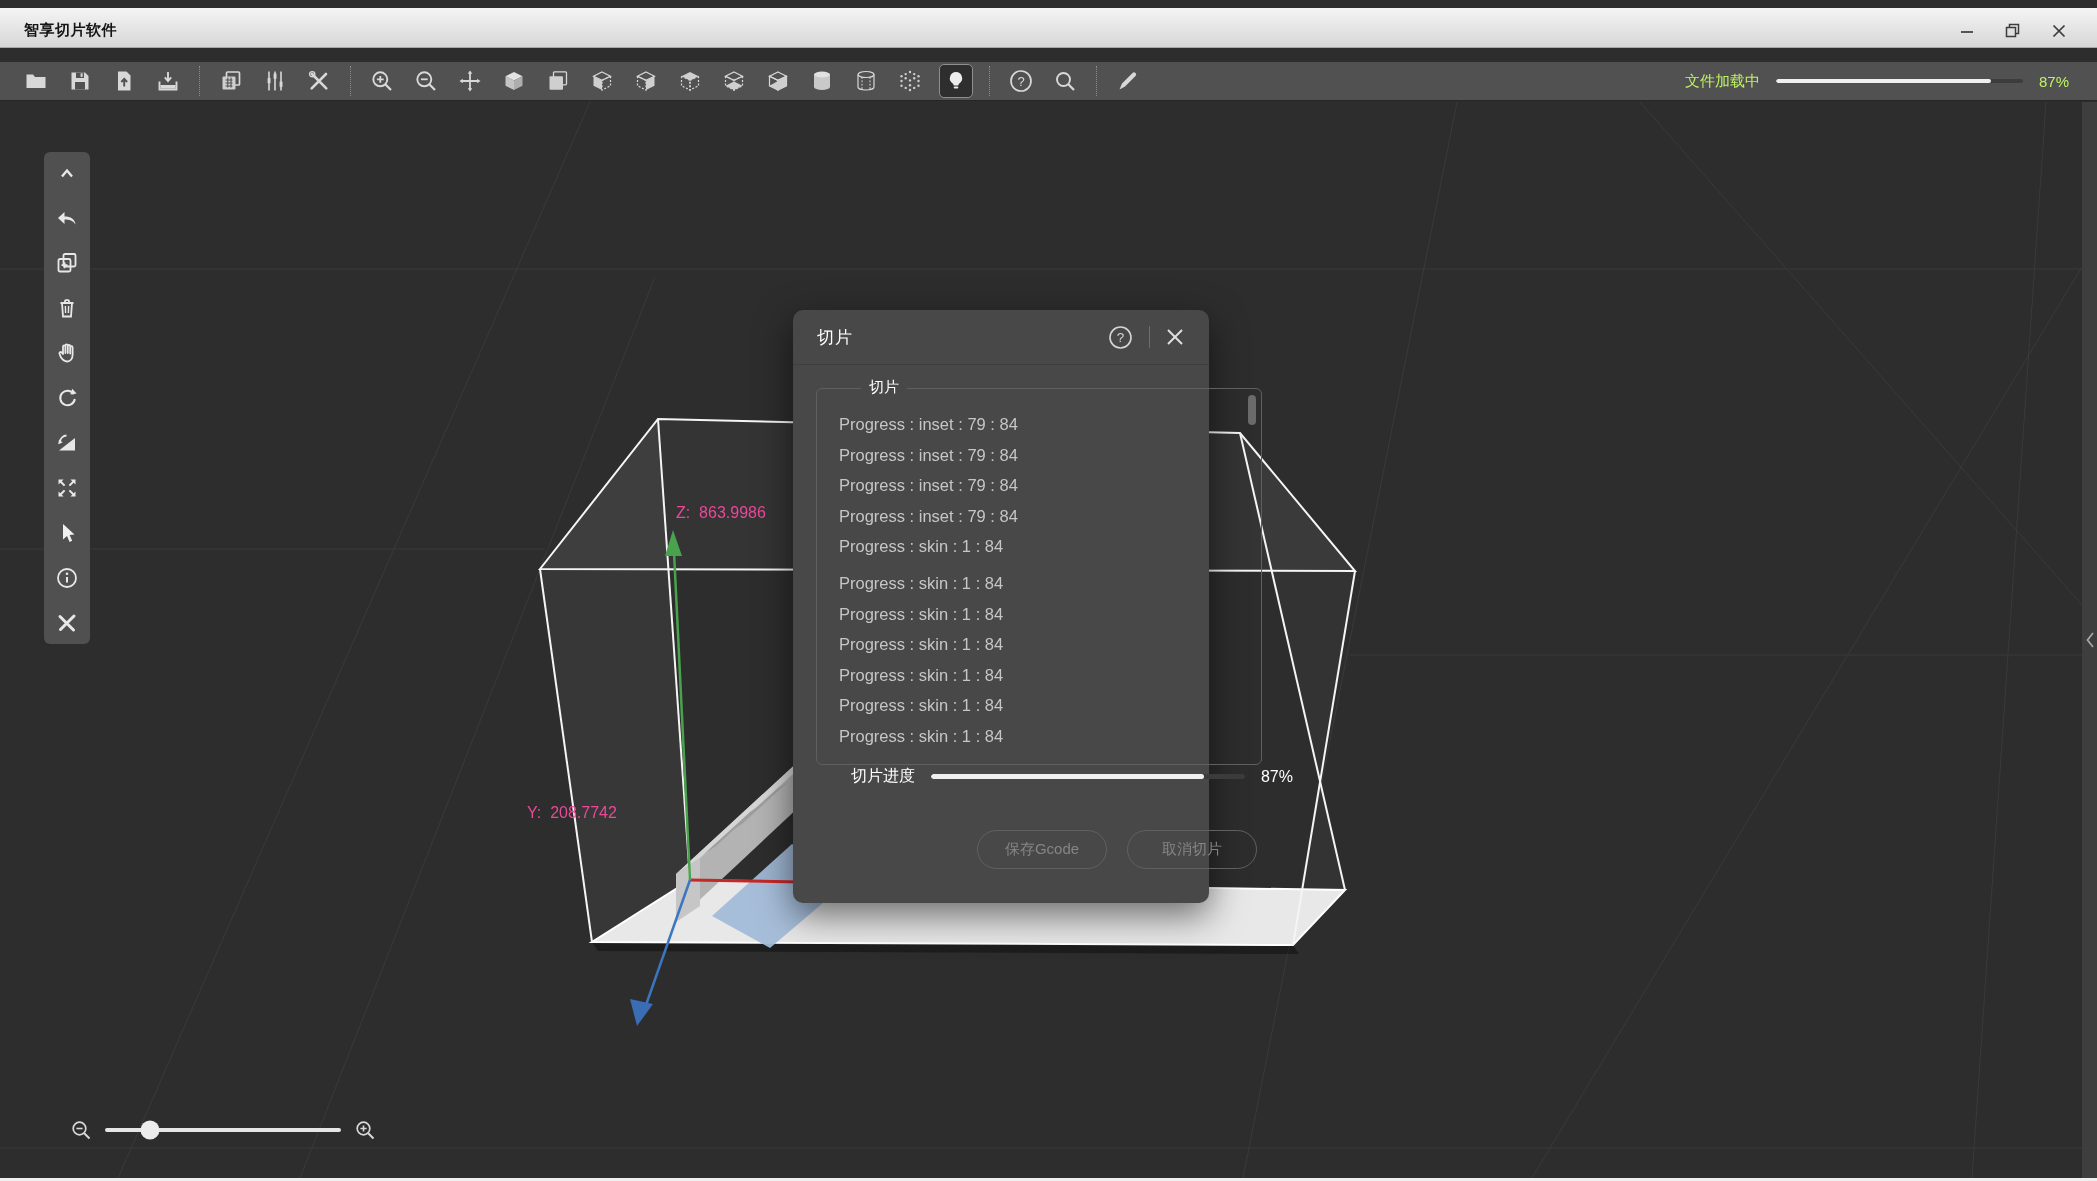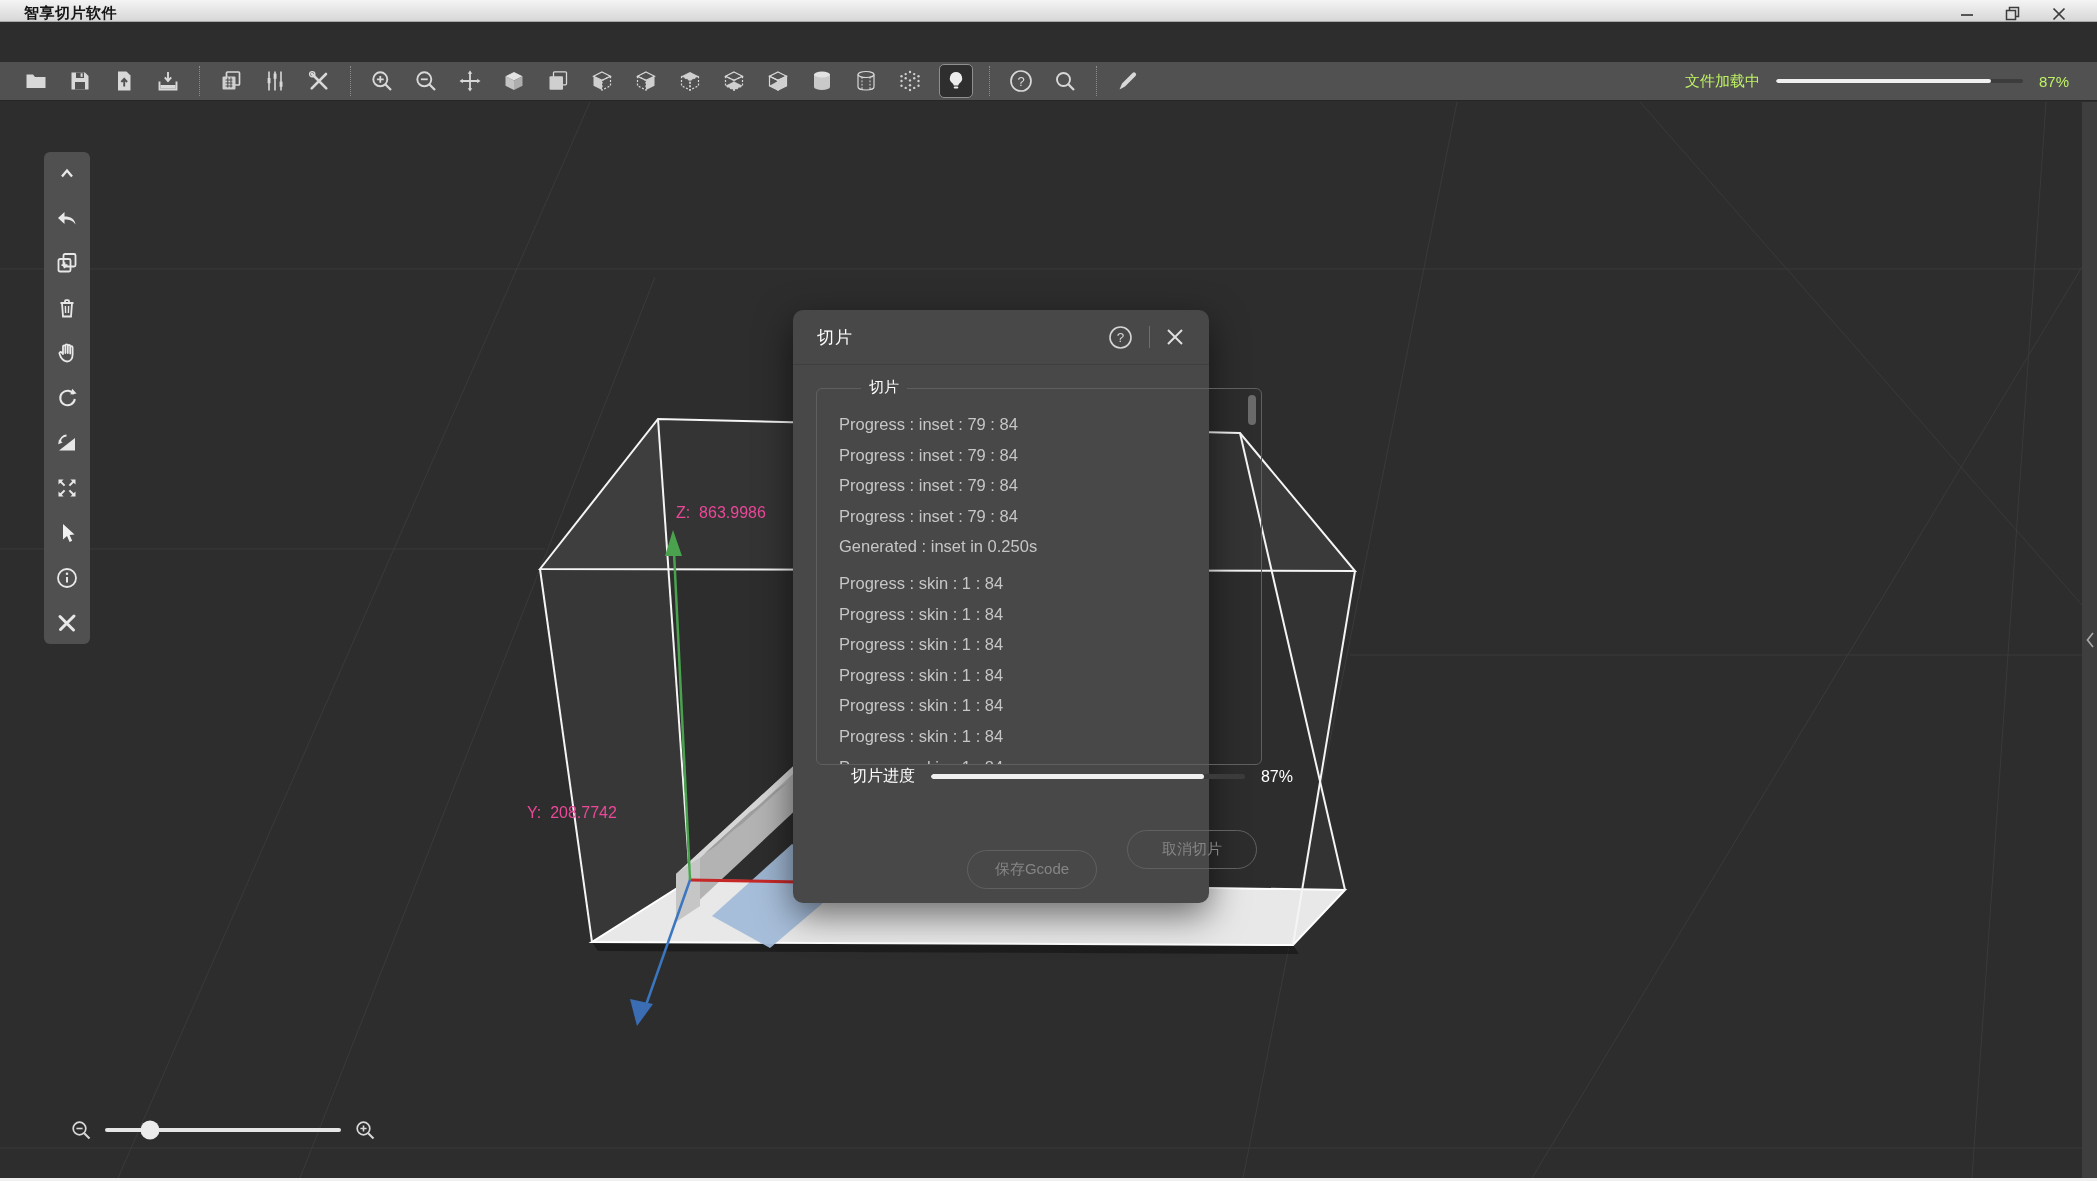--- a/index.html
+++ b/index.html
@@ -1,20 +1,20 @@
 <!DOCTYPE html>
 <html><head>
 <meta charset="utf-8">
 <style>
   html,body{margin:0;padding:0;background:#2d2d2d;}
   .app{position:relative;width:2097px;height:1181px;overflow:hidden;
        font-family:"Liberation Sans","DejaVu Sans",sans-serif;background:#2d2d2d;}
 
   
-  .titlebar{position:absolute;top:0;left:0;right:0;height:22px;
+  .titlebar{position:absolute;top:8px;left:0;right:0;height:40px;
     background:linear-gradient(#f4f4f4,#d7d7d7);border-bottom:1px solid #a8a8a8;
     display:flex;align-items:center;padding:6px 10px 0 24px;box-sizing:border-box;}
   .win-title{font-size:15px;font-weight:600;color:#151515;letter-spacing:.5px;}
   .win-controls{margin-left:auto;display:flex;align-items:center;gap:18px;padding-right:14px;}
   .win-btn{width:28px;height:22px;display:flex;align-items:center;justify-content:center;cursor:default;}
 
   
   .menubar{position:absolute;top:31px;left:0;right:0;height:30px;background:#4b4b4b;
     border-bottom:1px solid #3a3a3a;display:flex;align-items:center;padding-left:29px;gap:28px;}
   .menu-item{color:#f2f2f2;font-size:15.5px;white-space:nowrap;}
@@ -67,21 +67,21 @@
   .loglist{position:absolute;left:0;right:0;top:0;bottom:0;overflow:hidden;padding:20px 20px 0 22px;box-sizing:border-box;}
   .log-line{color:#c6c6c6;font-size:16.5px;line-height:30.6px;white-space:nowrap;}
   .log-line:nth-child(6){margin-top:6px;}
   .scroll-thumb{position:absolute;right:5px;top:6px;width:8px;height:30px;background:#6a6a6a;border-radius:4px;}
   .progress-row{position:absolute;left:25px;width:442px;top:456px;display:flex;align-items:center;margin-left:33px;}
   .prog-label,.prog-pct{color:#ffffff;font-size:16px;white-space:nowrap;}
   .prog-track{flex:1;height:5px;background:#3b3b3b;border-radius:3px;margin:0 16px;position:relative;overflow:hidden;}
   .prog-fill{position:absolute;left:0;top:0;bottom:0;background:#f0f0f0;border-radius:3px;}
   .dlg-btn{position:absolute;top:520px;height:39px;width:130px;border:1px solid #606060;border-radius:20px;
     background:transparent;color:#858585;font-size:15px;font-family:inherit;}
-  .dlg-btn.save{left:174px;margin-top:20px;}
+  .dlg-btn.save{left:184px;}
   .dlg-btn.cancel{left:334px;}
 </style>
 </head>
 <body>
 
 <div class="app">
 
   <div class="titlebar">
     <span class="win-title">智享切片软件</span>
     <div class="win-controls">
@@ -468,21 +468,20 @@
         </div>
       </div>
 
       <div class="groupbox">
         <span class="legend">切片</span>
         <div class="loglist">
             <div class="log-line">Progress : inset : 79 : 84</div>
             <div class="log-line">Progress : inset : 79 : 84</div>
             <div class="log-line">Progress : inset : 79 : 84</div>
             <div class="log-line">Progress : inset : 79 : 84</div>
-            <div class="log-line">Generated : inset in 0.250s</div>
             <div class="log-line">Progress : skin : 1 : 84</div>
             <div class="log-line">Progress : skin : 1 : 84</div>
             <div class="log-line">Progress : skin : 1 : 84</div>
             <div class="log-line">Progress : skin : 1 : 84</div>
             <div class="log-line">Progress : skin : 1 : 84</div>
             <div class="log-line">Progress : skin : 1 : 84</div>
             <div class="log-line">Progress : skin : 1 : 84</div>
           </div>
         <div class="scroll-thumb"></div>
       </div>

